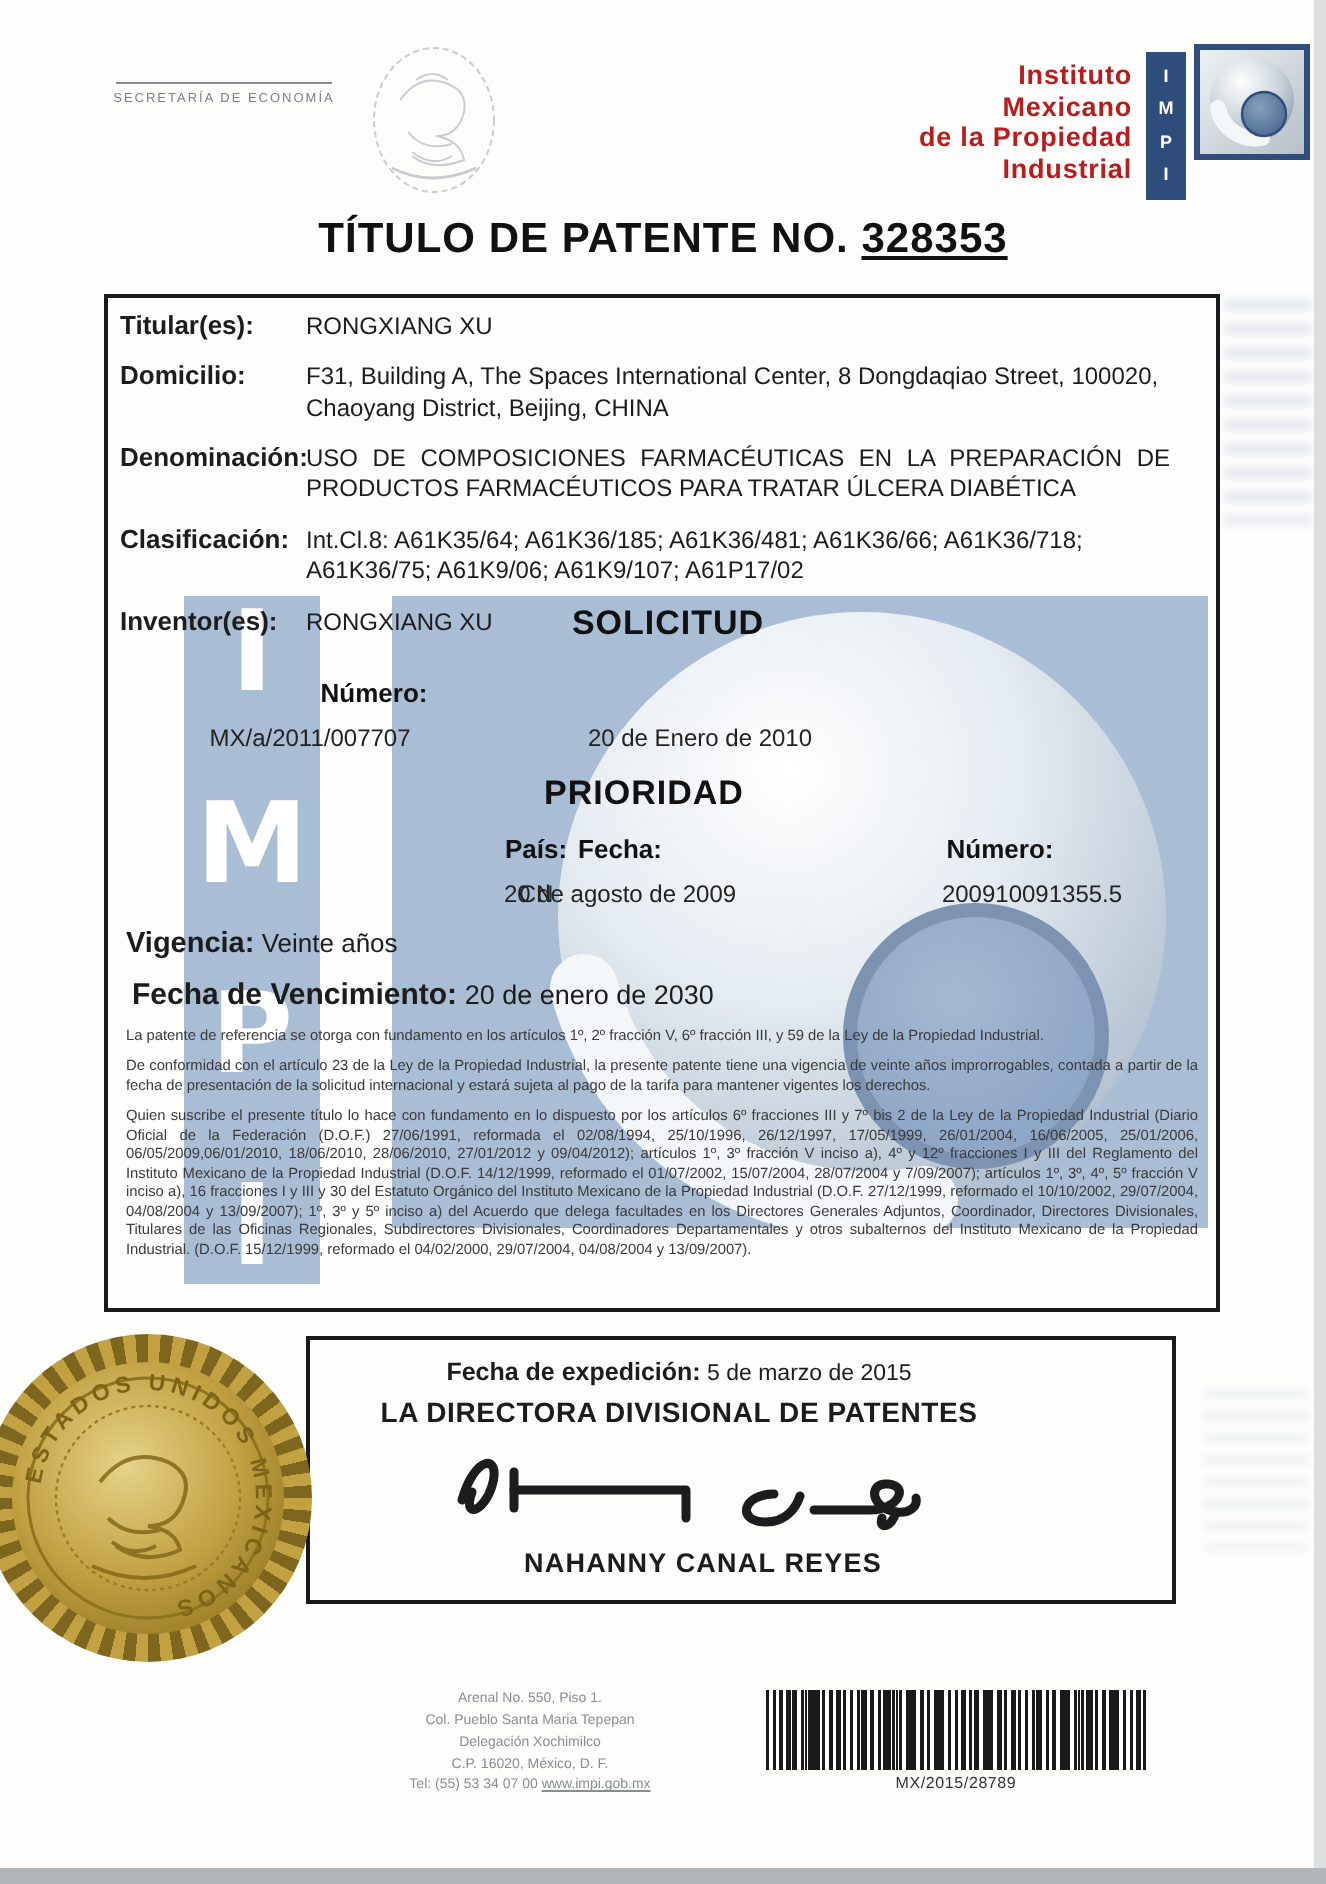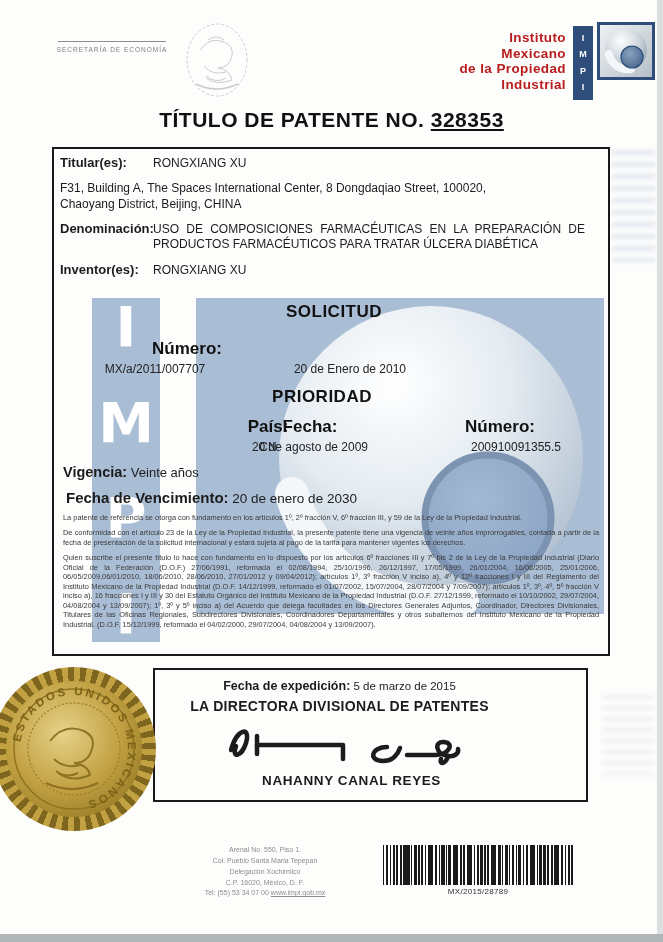--- a/index.html
+++ b/index.html
@@ -52,21 +52,21 @@
   .wm-bar{left:38px;top:149px;width:68px;height:344px;background:#a9bdd5;
     display:flex;flex-direction:column;align-items:center;justify-content:space-between;
     padding:2px 0;box-sizing:border-box;}
   .wm-bar span{color:#fff;font-weight:bold;font-size:56px;line-height:.95;
     font-family:"DejaVu Sans",sans-serif;}
   .wm-square{left:142px;top:149px;width:408px;height:316px;overflow:hidden;}
 
   
   .abs{position:absolute;z-index:2;text-align:center;}
   .h-sec{font-size:17px;font-weight:bold;letter-spacing:.5px;color:#111;text-align:center;}
-  .sub-lbl{font-size:17px;font-weight:bold;color:#111;}
+  .sub-lbl{font-size:13px;font-weight:bold;color:#111;}
   .sub-val{font-size:12px;color:#222;}
   .vigencia-line{position:absolute;z-index:2;left:9px;top:315px;font-size:13px;}
   .vigencia-line b{font-size:14.5px;}
   .vencimiento-line{position:absolute;z-index:2;left:12px;top:340px;font-size:13.5px;}
   .vencimiento-line b{font-size:15px;}
   .legal{position:absolute;z-index:2;left:9px;top:364px;width:536px;color:#3a3a3a;}
   .legal p{margin:0 0 6px 0;font-size:7.4px;line-height:1.28;text-align:justify;}
 
   
   .sig-box{position:absolute;left:153px;top:668px;width:435px;height:134px;
@@ -186,25 +186,30 @@
         <circle cx="292" cy="220" r="63" fill="url(#wmHole)" stroke="#7d93b2" stroke-width="7"></circle>
       </svg>
     </div>
 
     <div class="rows">
       <div class="row">
         <div class="lbl">Titular(es):</div>
         <div class="val">RONGXIANG XU</div>
       </div>
       <div class="row">
+        <div class="lbl">Domicilio:</div>
         <div class="val val-dom">F31, Building A, The Spaces International Center, 8 Dongdaqiao Street, 100020, Chaoyang District, Beijing, CHINA</div>
       </div>
       <div class="row">
         <div class="lbl">Denominación:</div>
         <div class="val val-den">USO DE COMPOSICIONES FARMACÉUTICAS EN LA PREPARACIÓN DE PRODUCTOS FARMACÉUTICOS PARA TRATAR ÚLCERA DIABÉTICA</div>
+      </div>
+      <div class="row">
+        <div class="lbl">Clasificación:</div>
+        <div class="val val-cla">Int.Cl.8: A61K35/64; A61K36/185; A61K36/481; A61K36/66; A61K36/718; A61K36/75; A61K9/06; A61K9/107; A61P17/02</div>
       </div>
       <div class="row">
         <div class="lbl">Inventor(es):</div>
         <div class="val">RONGXIANG XU</div>
       </div>
     </div>
 
     <div class="abs h-sec" style="left:150px;top:153px;width:260px;">SOLICITUD</div>
     <div class="abs sub-lbl" style="left:63px;top:190px;width:140px;">Número:</div>
     <div class="abs sub-val" style="left:31px;top:213px;width:140px;">MX/a/2011/007707</div>

